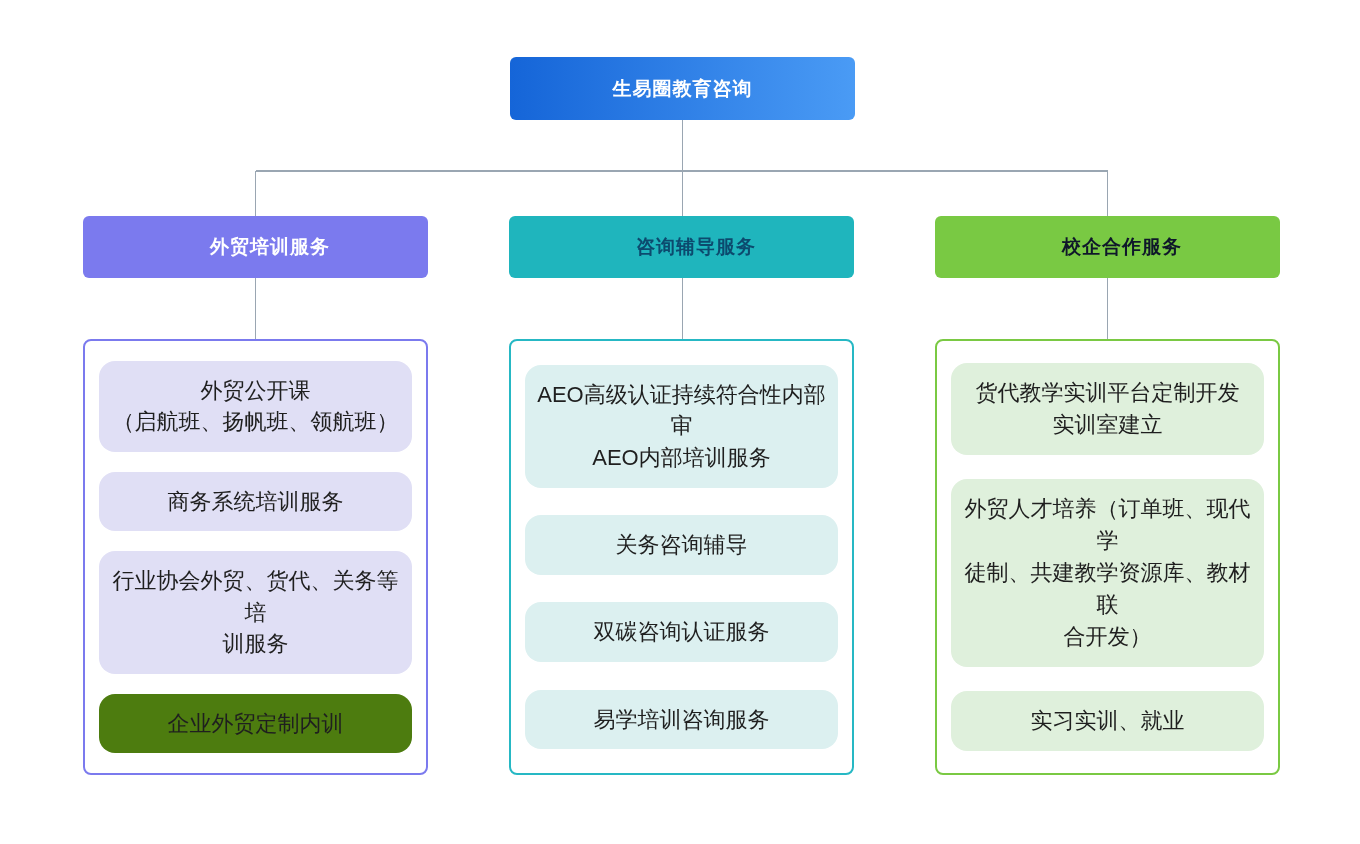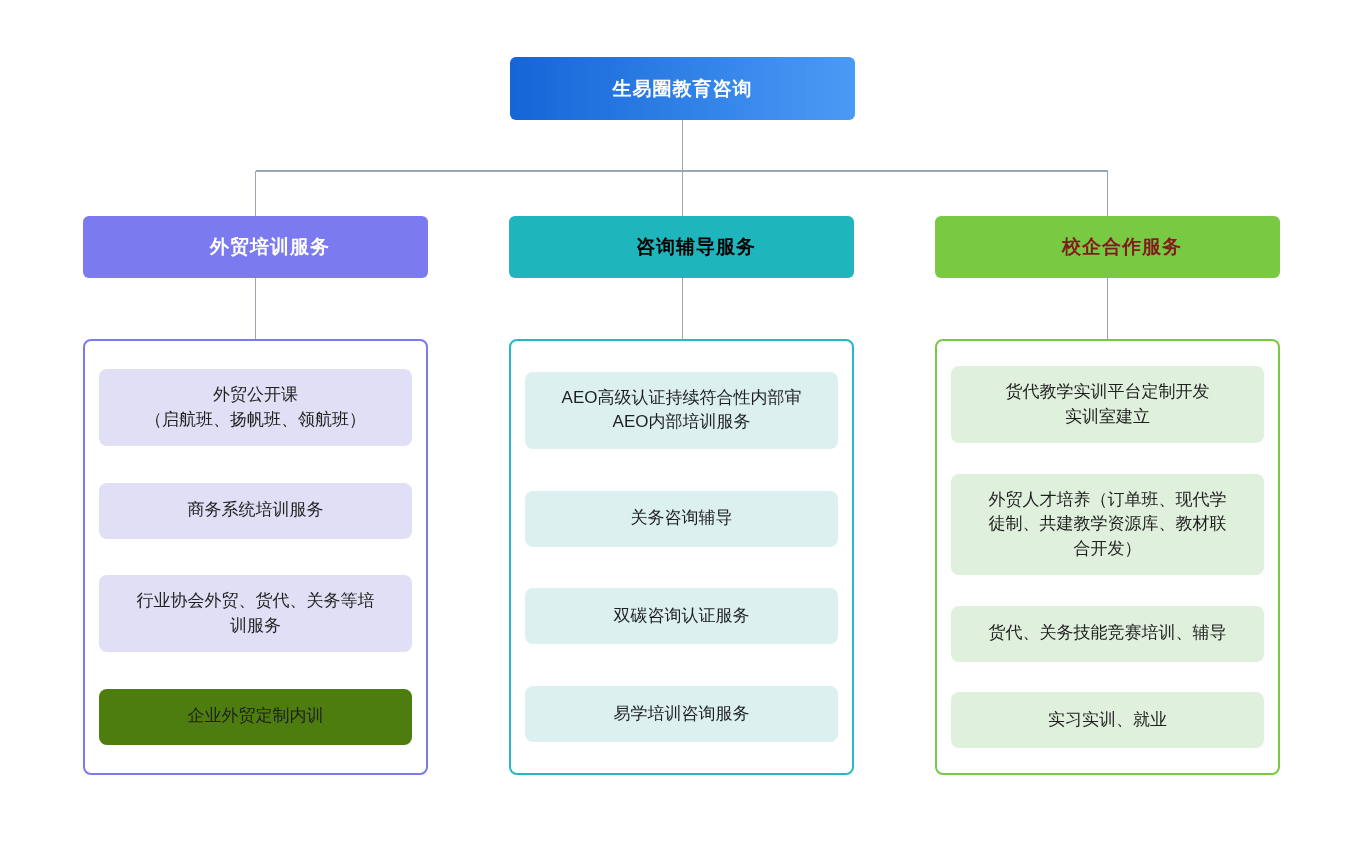--- a/index.html
+++ b/index.html
@@ -82,27 +82,27 @@
     border: 2px solid;
     border-radius: 8px;
     box-sizing: border-box;
     padding: 10px 14px;
     display: flex;
     flex-direction: column;
     justify-content: space-around;
   }
 
   .item-card {
-    border-radius: 8px;
+    border-radius: 16px;
     display: flex;
     align-items: center;
     justify-content: center;
     text-align: center;
     color: #1f1f1f;
-    font-size: 17px;
+    font-size: 22px;
     line-height: 1.45;
     padding: 14px 12px;
     box-sizing: border-box;
     min-height: 56px;
   }
   .item-card .line { display: block; }
 </style>
 </head>
 <body>
 
@@ -153,21 +153,21 @@
       </div>
       <div class="item-card" style="background: #4d7c0f;">
         <span>
           <span class="line">企业外贸定制内训</span>
         </span>
       </div>
     </div>
   </div>
 
   <div class="column col-1">
-    <div class="category-header" style="background: rgb(31, 181, 189); color: #000000;">
+    <div class="category-header" style="background: rgb(31, 181, 189); color: #0c4a6e;">
       <span>咨询辅导服务</span>
     </div>
     <div class="items-panel" style="border-color: rgb(38, 184, 196);">
       <div class="item-card" style="background: rgb(220, 240, 240);">
         <span>
           <span class="line">AEO高级认证持续符合性内部审</span>
           <span class="line">AEO内部培训服务</span>
         </span>
       </div>
       <div class="item-card" style="background: rgb(220, 240, 240);">
@@ -182,43 +182,38 @@
       </div>
       <div class="item-card" style="background: rgb(220, 240, 240);">
         <span>
           <span class="line">易学培训咨询服务</span>
         </span>
       </div>
     </div>
   </div>
 
   <div class="column col-2">
-    <div class="category-header" style="background: rgb(121, 201, 67); color: #7f1d1d; justify-content: center;">
+    <div class="category-header" style="background: rgb(121, 201, 67); color: #0f172a; justify-content: center;">
       <span>校企合作服务</span>
     </div>
     <div class="items-panel" style="border-color: rgb(122, 201, 67);">
       <div class="item-card" style="background: rgb(223, 240, 220);">
         <span>
           <span class="line">货代教学实训平台定制开发</span>
           <span class="line">实训室建立</span>
         </span>
       </div>
       <div class="item-card" style="background: rgb(223, 240, 220);">
         <span>
           <span class="line">外贸人才培养（订单班、现代学</span>
           <span class="line">徒制、共建教学资源库、教材联</span>
           <span class="line">合开发）</span>
         </span>
       </div>
       <div class="item-card" style="background: rgb(223, 240, 220);">
         <span>
-          <span class="line">货代、关务技能竞赛培训、辅导</span>
-        </span>
-      </div>
-      <div class="item-card" style="background: rgb(223, 240, 220);">
-        <span>
           <span class="line">实习实训、就业</span>
         </span>
       </div>
     </div>
   </div>
 
 </div>
 
 </body></html>

